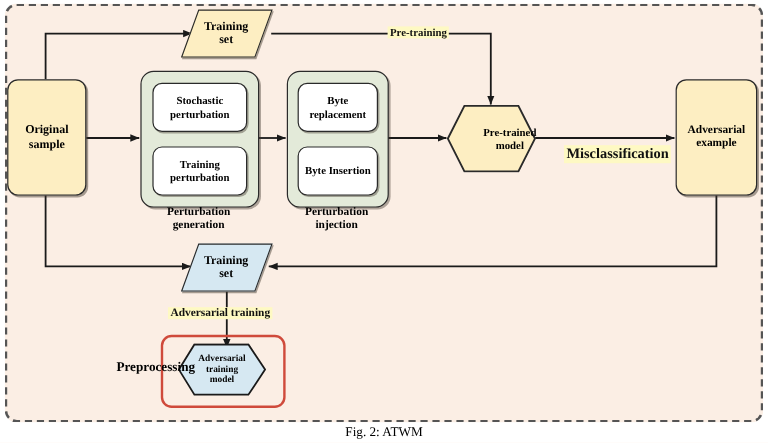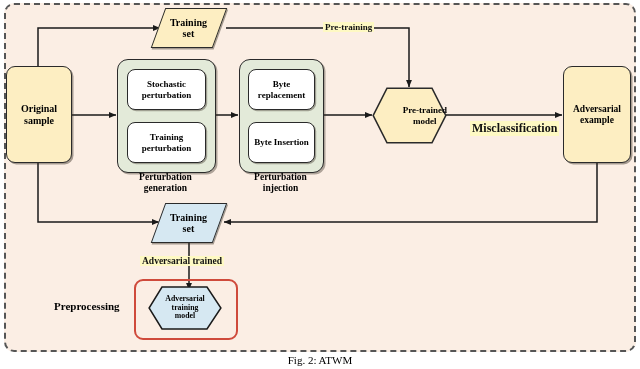--- a/index.html
+++ b/index.html
@@ -73,21 +73,21 @@
 
   
   .elabel{
     position:absolute;font-weight:bold;color:#111;
     background:#fef9c3;padding:0 2px;white-space:nowrap;
   }
   .caption-under{
     position:absolute;font-weight:bold;text-align:center;color:#000;
     line-height:1.12;white-space:nowrap;
   }
-  .plain-label{position:absolute;font-weight:bold;color:#000;white-space:nowrap;}
+  .plain-label{position:absolute;font-weight:bold;color:#000;white-space:nowrap;margin-left:43px;}
 
   .figcaption{
     position:absolute;left:0;top:354px;width:640px;text-align:center;
     font-weight:normal;color:#000;font-size:11px;
   }
 </style>
 </head>
 <body>
 
 <div id="stage">
@@ -212,17 +212,17 @@
       </div>
     </div>
   </div>
 
   <div class="plain-label" style="left:54px;top:300px;font-size:11px;">Preprocessing</div>
 
   <div class="elabel" style="left:323px;top:22px;font-size:9px;">Pre-training</div>
 
   <div class="elabel" style="left:470px;top:121px;font-size:12px;">Misclassification</div>
 
-  <div class="elabel" style="left:140px;top:256px;font-size:9.5px;">Adversarial trained</div>
+  <div class="elabel" style="left:140px;top:256px;font-size:9.5px;">Adversarial training</div>
 
   <div class="figcaption">Fig. 2: ATWM</div>
 
 </div>
 
 </body></html>

